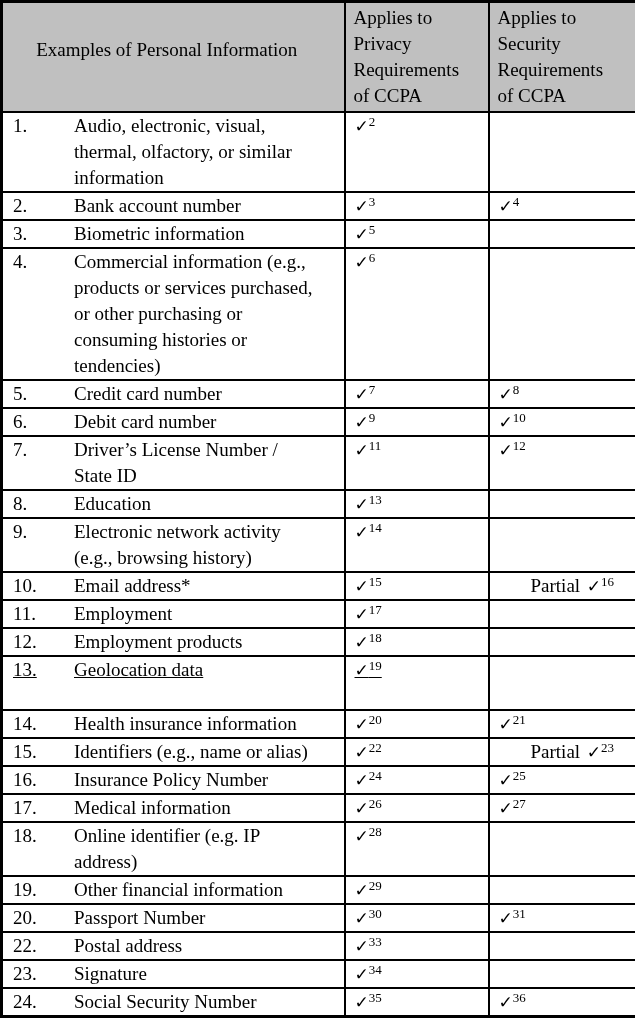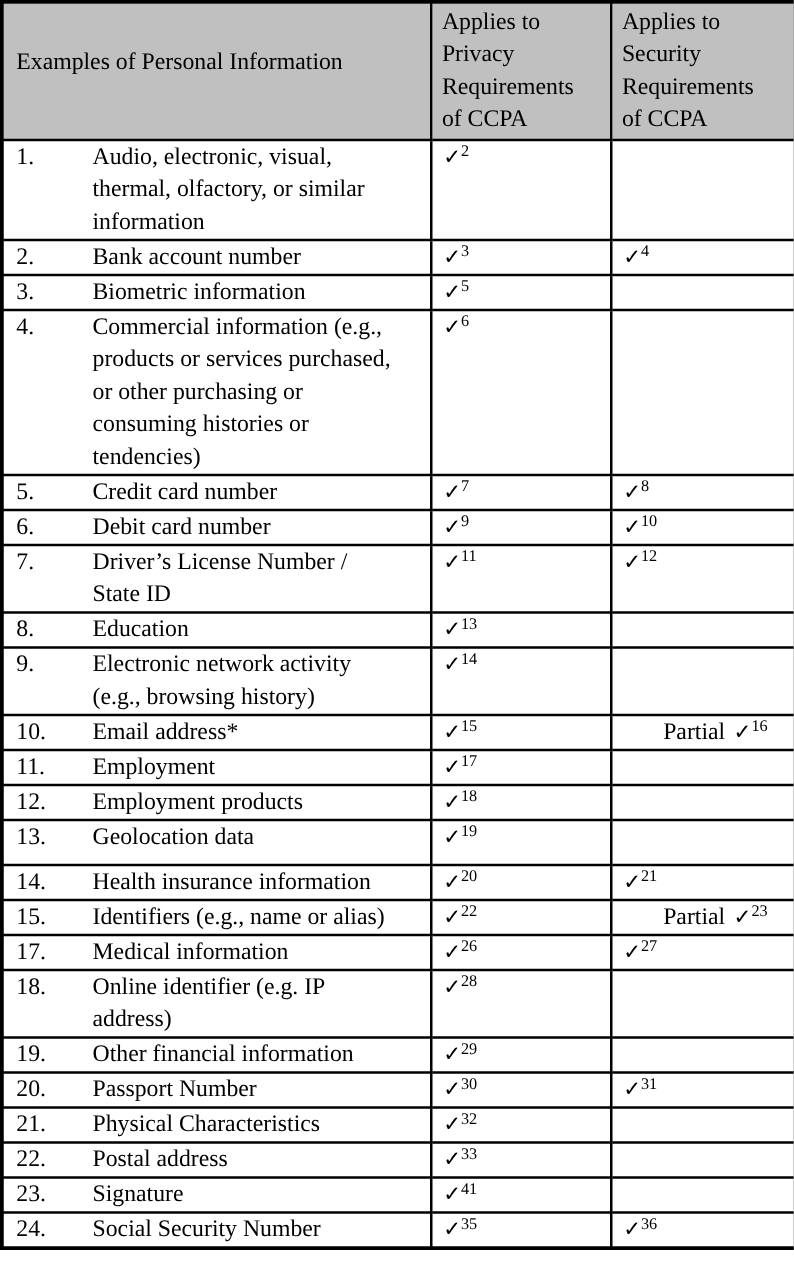--- a/index.html
+++ b/index.html
@@ -27,27 +27,28 @@
     font-weight: normal;
     text-align: left;
     padding: 0;
     overflow: hidden;
   }
   
   thead th { background: var(--hdr-bg, #c0c0c0); height: 95px; }
   th.th-info {
     vertical-align: middle;
     padding: 0 23px 14px 10px;
+    text-align: center;
   }
   th.th-check { padding: 2px 0 2px 8px; }
   .hdr-line { display: block; white-space: pre-line; }
   .hdr-underline { display: block; width: -moz-fit-content; width: fit-content; }
   
   tbody tr { height: 26px; }
-  tbody tr.tall { height: 36px; }
+  tbody tr.tall { height: 54px; text-decoration: underline; }
   td.cell-label { padding: 0; }
   .label-wrap { display: flex; align-items: flex-start; }
   .row-num {
     flex: 0 0 42px;
     padding-left: 10px;
   }
   .row-label {
     flex: 1 1 auto;
     white-space: pre-line;
     padding-right: 4px;
@@ -251,20 +252,30 @@
             <span class="row-num">15.</span>
             <span class="row-label">Identifiers (e.g., name or alias)</span>
           </div>
         </td>
         <td class="cell-check"><span class="check">✓</span><sup class="fn">22</sup></td>
         <td class="cell-check"><span class="partial">Partial </span><span class="check">✓</span><sup class="fn">23</sup></td>
       </tr>
       <tr>
         <td class="cell-label">
           <div class="label-wrap">
+            <span class="row-num">16.</span>
+            <span class="row-label">Insurance Policy Number</span>
+          </div>
+        </td>
+        <td class="cell-check"><span class="check">✓</span><sup class="fn">24</sup></td>
+        <td class="cell-check"><span class="check">✓</span><sup class="fn">25</sup></td>
+      </tr>
+      <tr>
+        <td class="cell-label">
+          <div class="label-wrap">
             <span class="row-num">17.</span>
             <span class="row-label">Medical information</span>
           </div>
         </td>
         <td class="cell-check"><span class="check">✓</span><sup class="fn">26</sup></td>
         <td class="cell-check"><span class="check">✓</span><sup class="fn">27</sup></td>
       </tr>
       <tr>
         <td class="cell-label">
           <div class="label-wrap">
@@ -292,45 +303,35 @@
             <span class="row-num">20.</span>
             <span class="row-label">Passport Number</span>
           </div>
         </td>
         <td class="cell-check"><span class="check">✓</span><sup class="fn">30</sup></td>
         <td class="cell-check"><span class="check">✓</span><sup class="fn">31</sup></td>
       </tr>
       <tr>
         <td class="cell-label">
           <div class="label-wrap">
-            <span class="row-num">21.</span>
-            <span class="row-label">Physical Characteristics</span>
-          </div>
-        </td>
-        <td class="cell-check"><span class="check">✓</span><sup class="fn">32</sup></td>
-        <td class="cell-check"></td>
-      </tr>
-      <tr>
-        <td class="cell-label">
-          <div class="label-wrap">
             <span class="row-num">22.</span>
             <span class="row-label">Postal address</span>
           </div>
         </td>
         <td class="cell-check"><span class="check">✓</span><sup class="fn">33</sup></td>
         <td class="cell-check"></td>
       </tr>
       <tr>
         <td class="cell-label">
           <div class="label-wrap">
             <span class="row-num">23.</span>
             <span class="row-label">Signature</span>
           </div>
         </td>
-        <td class="cell-check"><span class="check">✓</span><sup class="fn">41</sup></td>
+        <td class="cell-check"><span class="check">✓</span><sup class="fn">34</sup></td>
         <td class="cell-check"></td>
       </tr>
       <tr>
         <td class="cell-label">
           <div class="label-wrap">
             <span class="row-num">24.</span>
             <span class="row-label">Social Security Number</span>
           </div>
         </td>
         <td class="cell-check"><span class="check">✓</span><sup class="fn">35</sup></td>

